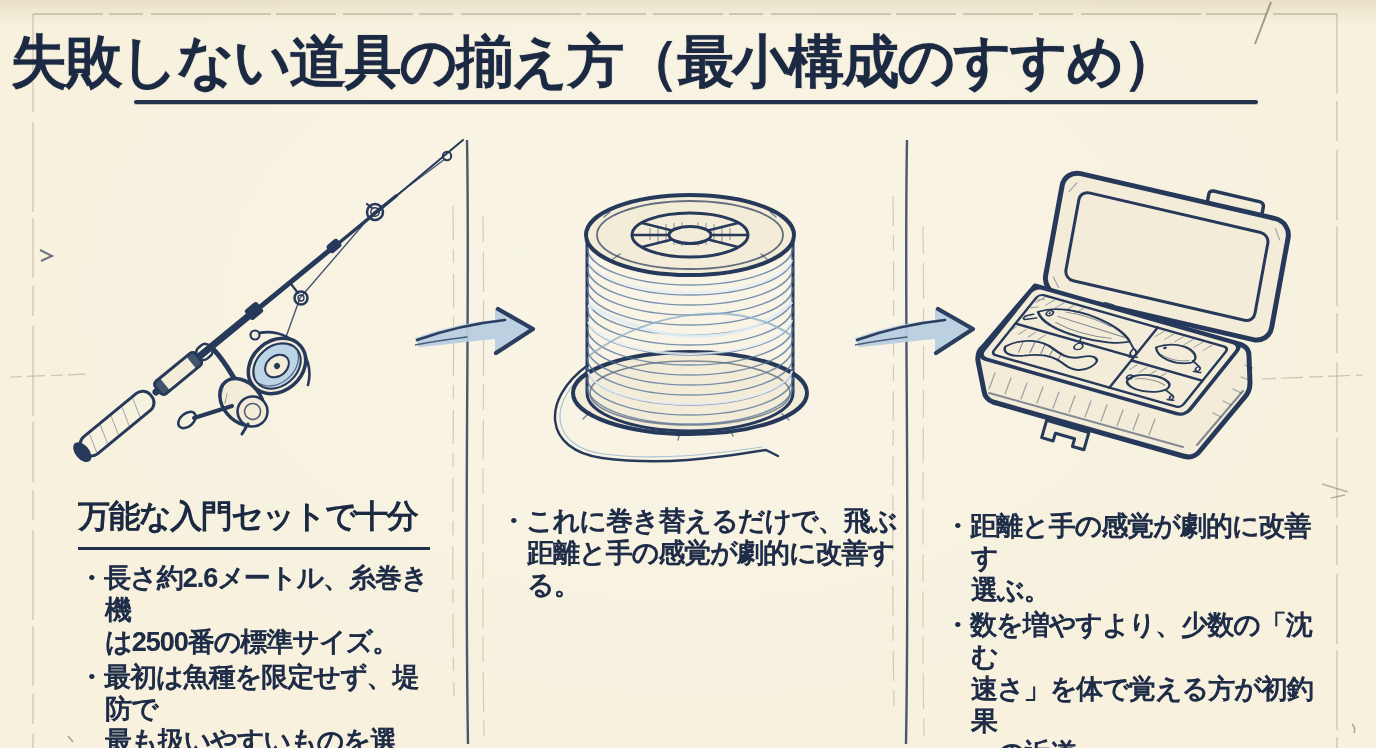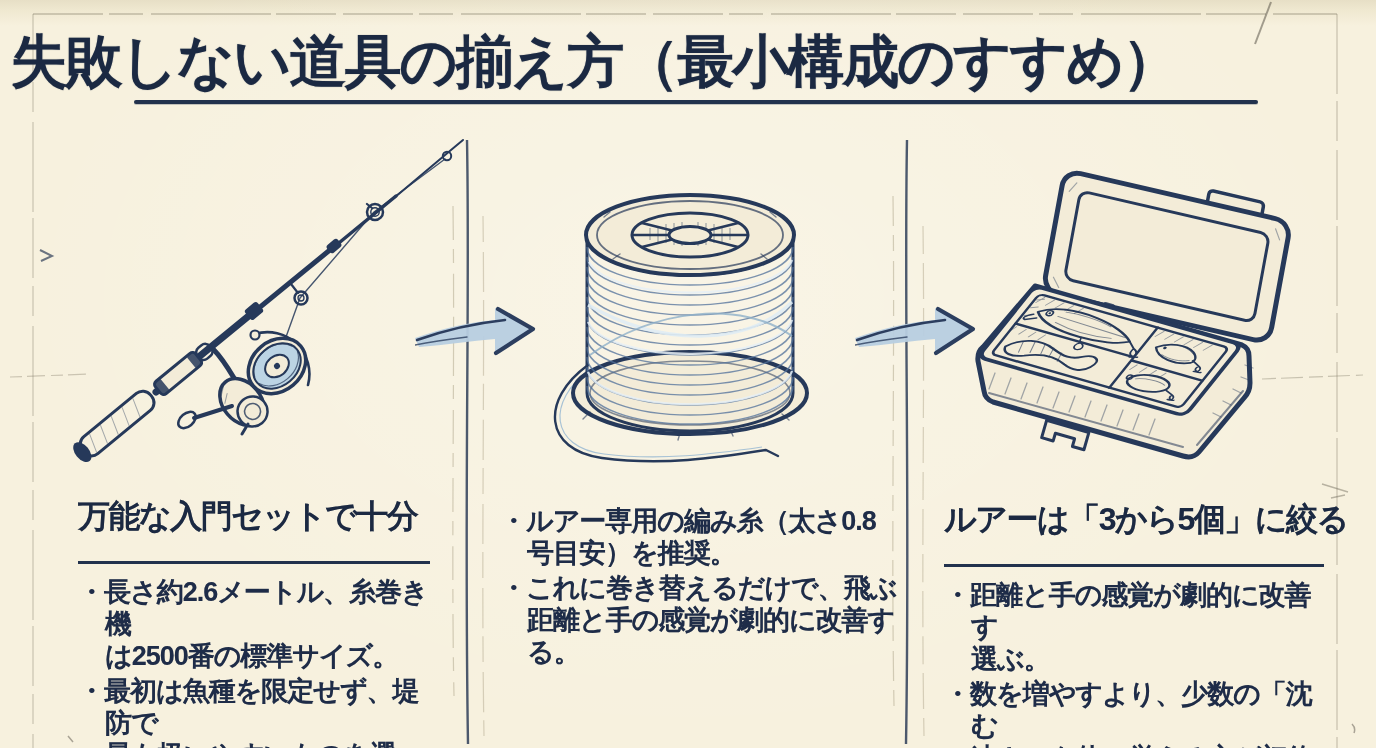--- a/index.html
+++ b/index.html
@@ -27,21 +27,21 @@
     text-shadow:0 0 1px rgba(27,41,66,.55);
     white-space:nowrap;
   }
   .title-rule{
     left:134px;top:100px;width:1124px;height:4px;background:#22324d;border-radius:3px;
     box-shadow:0 1px 0 rgba(34,50,77,.25);
   }
   .col{position:absolute;}
   .col-heading{
     font-size:32px;font-weight:900;letter-spacing:-1.5px;color:#1b2942;
-    padding-bottom:22px;border-bottom:3.5px solid #22324d;white-space:nowrap;
+    padding-bottom:8px;border-bottom:3.5px solid #22324d;white-space:nowrap;
     text-shadow:0 0 .6px rgba(27,41,66,.5);
   }
   .col ul{list-style:none;margin:12px 0 0 0;padding:0;}
   .col li{
     font-size:27px;font-weight:700;line-height:32px;letter-spacing:-1px;
     white-space:pre-line;padding-left:1em;text-indent:-1em;margin:0 0 3px 0;
     text-shadow:0 0 .5px rgba(30,44,72,.4);
   }
   #col-left{left:78px;top:495px;width:352px;}
   #col-mid{left:500px;top:493px;width:402px;}
@@ -278,29 +278,26 @@
     <div class="col-heading">万能な入門セットで十分</div>
     <ul>
       <li>・長さ約2.6メートル、糸巻き機
 は2500番の標準サイズ。</li>
       <li>・最初は魚種を限定せず、堤防で
 最も扱いやすいものを選ぶ。</li>
     </ul>
   </div>
   <div class="col" id="col-mid">
     <ul>
-      <li>・ルアー専用の編み糸（太さ0.8
-号目安）を推奨。</li>
       <li>・これに巻き替えるだけで、飛ぶ
 距離と手の感覚が劇的に改善す
 る。</li>
     </ul>
   </div>
   <div class="col" id="col-right">
-    <div class="col-heading">ルアーは「3から5個」に絞る</div>
     <ul>
       <li>・距離と手の感覚が劇的に改善す
 選ぶ。</li>
       <li>・数を増やすより、少数の「沈む
 速さ」を体で覚える方が初釣果
 への近道。</li>
     </ul>
   </div>
 
 </div>

